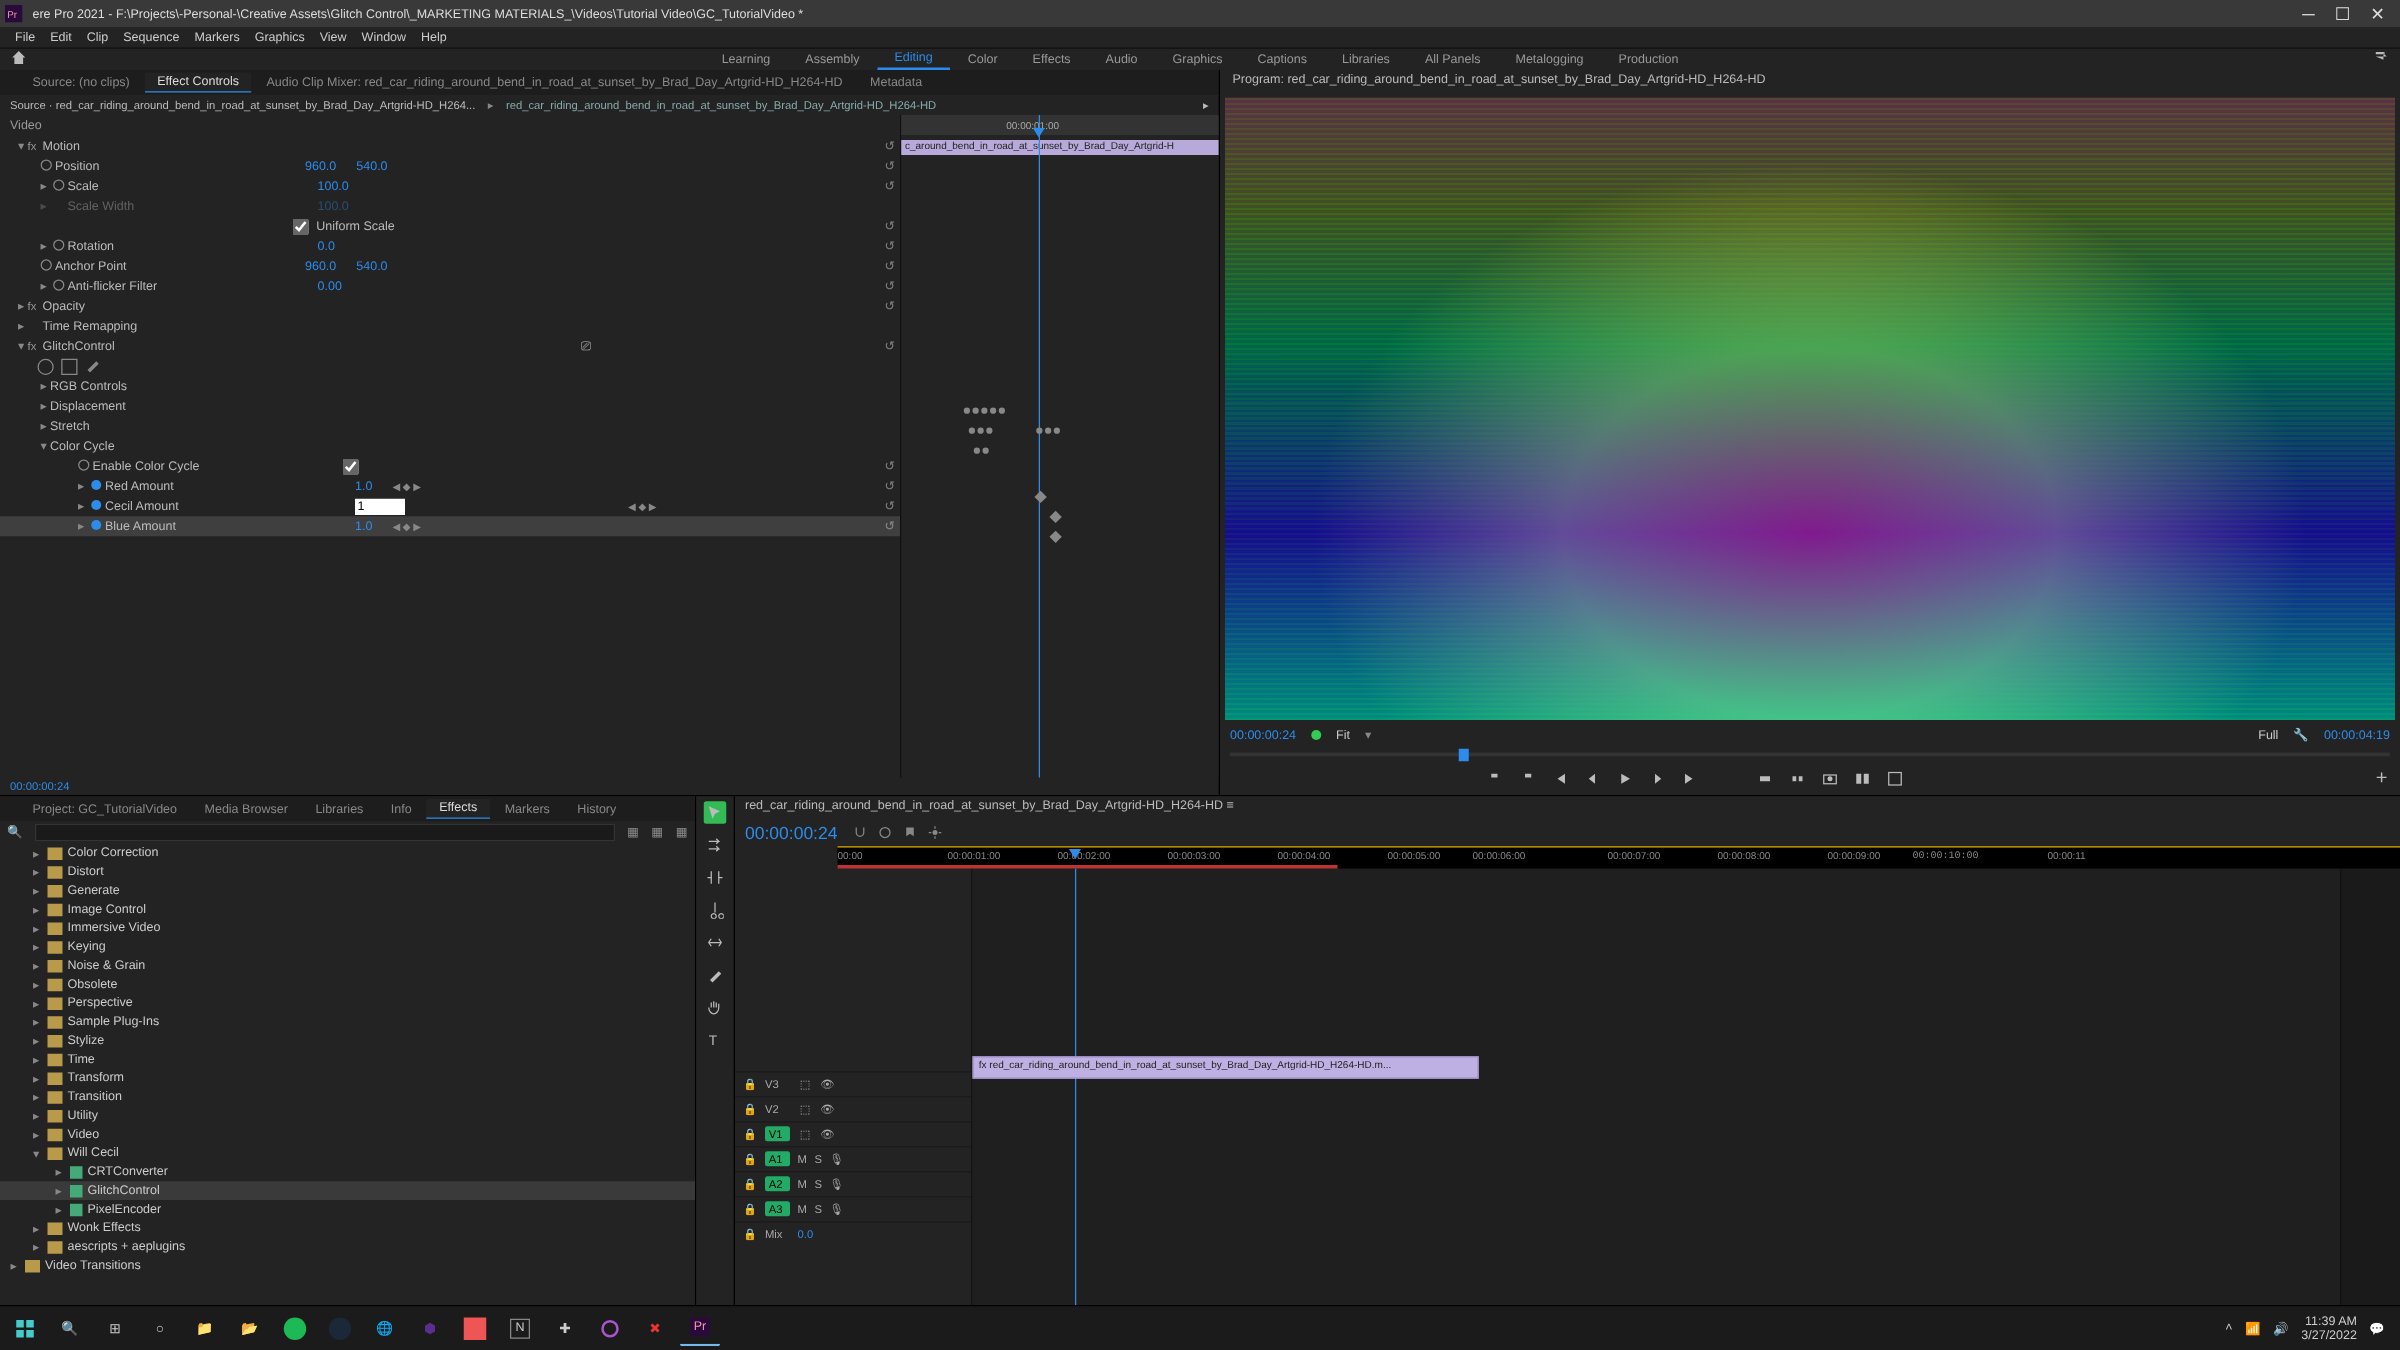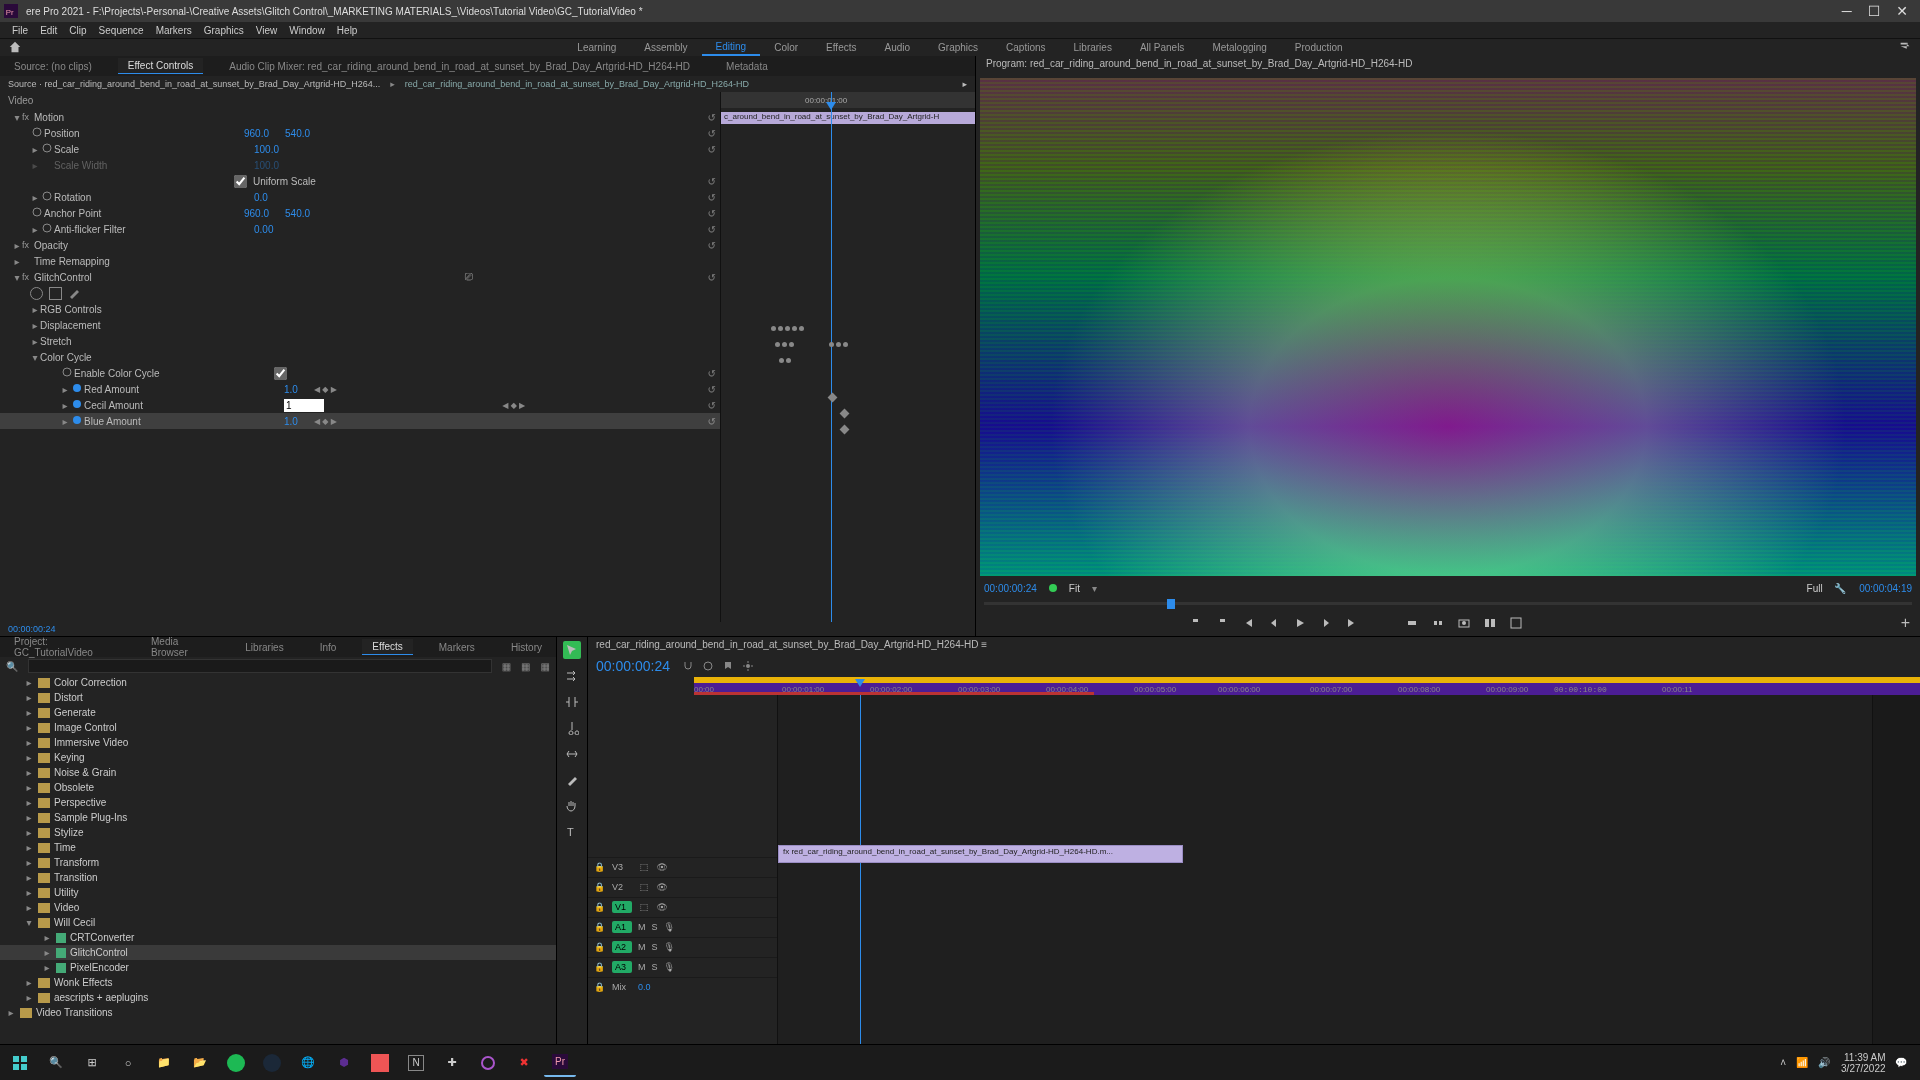--- a/index.html
+++ b/index.html
@@ -20,21 +20,21 @@
 .toolbar .workspaces span { padding: 2px 14px; font-size: 10px; cursor: pointer; color: #999; }
 .toolbar .workspaces span.active { color: #2d8ceb; border-bottom: 2px solid #2d8ceb; }
 .toolbar .export-icon svg { width: 14px; height: 14px; }
 
 .main { display: grid; grid-template-columns: 975px 1px 944px; grid-template-rows: 580px 1px 425px; height: 1004px; }
 .divider-v { background: #000; }
 .divider-h { background: #000; grid-column: 1 / 4; }
 
 
 .panel { background: #232323; display: flex; flex-direction: column; overflow: hidden; }
-.panel-tabs { height: 20px; display: flex; align-items: center; padding: 0 4px; background: #1d1d1d; font-size: 10px; color: #888; gap: 16px; }
+.panel-tabs { height: 20px; display: flex; align-items: center; padding: 0 16px; background: #1d1d1d; font-size: 10px; color: #888; gap: 2px; }
 .panel-tabs span { padding: 2px 10px; cursor: pointer; }
 .panel-tabs span.active { color: #ddd; border-bottom: 1px solid #2d8ceb; background: #232323; }
 
 
 .ec-header { height: 16px; display: flex; align-items: center; font-size: 9px; color: #bbb; padding: 0 8px; gap: 4px; }
 .ec-header .src { color: #8aa; }
 .ec-body { flex: 1; display: flex; }
 .ec-params { width: 720px; overflow-y: auto; font-size: 10px; color: #bbb; }
 .ec-params .section-head { padding: 3px 8px; font-size: 10px; color: #999; }
 .ec-row { display: flex; align-items: center; height: 16px; padding-left: 12px; }
@@ -102,21 +102,21 @@
 .tool-palette .tool svg { width: 14px; height: 14px; fill: #bbb; }
 .tool-palette .tool.active { background: #3b5; border-radius: 2px; }
 
 
 .timeline-panel { background: #232323; display: flex; flex-direction: column; }
 .timeline-panel .tl-tab { height: 18px; font-size: 10px; padding: 2px 8px; color: #bbb; }
 .timeline-panel .tl-header { height: 22px; display: flex; align-items: center; padding: 0 8px; gap: 12px; }
 .timeline-panel .tl-header .tc { color: #2d8ceb; font-size: 14px; }
 .timeline-panel .tl-header .snap-icons { display: flex; gap: 8px; }
 .timeline-panel .tl-header .snap-icons svg { width: 12px; height: 12px; fill: #888; }
-.timeline-panel .tl-ruler { height: 18px; background: #4c1d95; position: relative; margin-left: 106px; border-top: 6px solid #eab308; }
+.timeline-panel .tl-ruler { height: 18px; background: #000000; position: relative; margin-left: 82px; border-top: 1px solid #eab308; }
 .timeline-panel .tl-ruler .tick { position: absolute; top: 2px; font-size: 8px; color: #888; }
 .timeline-panel .tl-ruler .cache { position:absolute; bottom:0; height:3px; background:#b33; left:0; width:400px; }
 .timeline-panel .tl-body { flex: 1; display: flex; position: relative; }
 .timeline-panel .track-headers { width: 190px; background: #232323; border-right: 1px solid #111; display: flex; flex-direction: column; justify-content: center; }
 .track-headers .trk { height: 20px; display: flex; align-items: center; gap: 6px; padding: 0 6px; font-size: 9px; color: #aaa; border-top: 1px solid #1a1a1a; }
 .track-headers .trk .lock,.track-headers .trk .badge { width: 12px; text-align:center; }
 .track-headers .trk .name { width: 20px; text-align: left; }
 .track-headers .trk .name.on { background: #2a6; color: #000; padding: 1px 3px; border-radius: 2px;}
 .timeline-panel .tracks { flex: 1; position: relative; background: #1f1f1f; }
 .timeline-panel .tracks .playhead { position:absolute; top:0; bottom:0; width:1px; background:#2d8ceb; left: 82px; }
@@ -664,21 +664,21 @@
         </div>
       </div>
       <div class="tl-ruler" id="tlRuler">
         <div class="cache"></div>
       <span class="tick" style="left: 0px;">00:00</span>
           <span class="tick" style="left: 88px;">00:00:01:00</span>
           <span class="tick" style="left: 176px;">00:00:02:00</span>
           <span class="tick" style="left: 264px;">00:00:03:00</span>
           <span class="tick" style="left: 352px;">00:00:04:00</span>
           <span class="tick" style="left: 440px;">00:00:05:00</span>
-          <span class="tick" style="left: 524px;">00:00:06:00</span>
+          <span class="tick" style="left: 508px;">00:00:06:00</span>
           <span class="tick" style="left: 616px;">00:00:07:00</span>
           <span class="tick" style="left: 704px;">00:00:08:00</span>
           <span class="tick" style="left: 792px;">00:00:09:00</span>
           <span class="tick" style="left: 860px; font-family: Liberation Mono, monospace;">00:00:10:00</span>
           <span class="tick" style="left: 968px;">00:00:11</span>
         </div>
       <div class="tl-body">
         <div class="track-headers" id="trackHeaders">
             <div style="height: 110px;"></div>
             <div class="trk">

